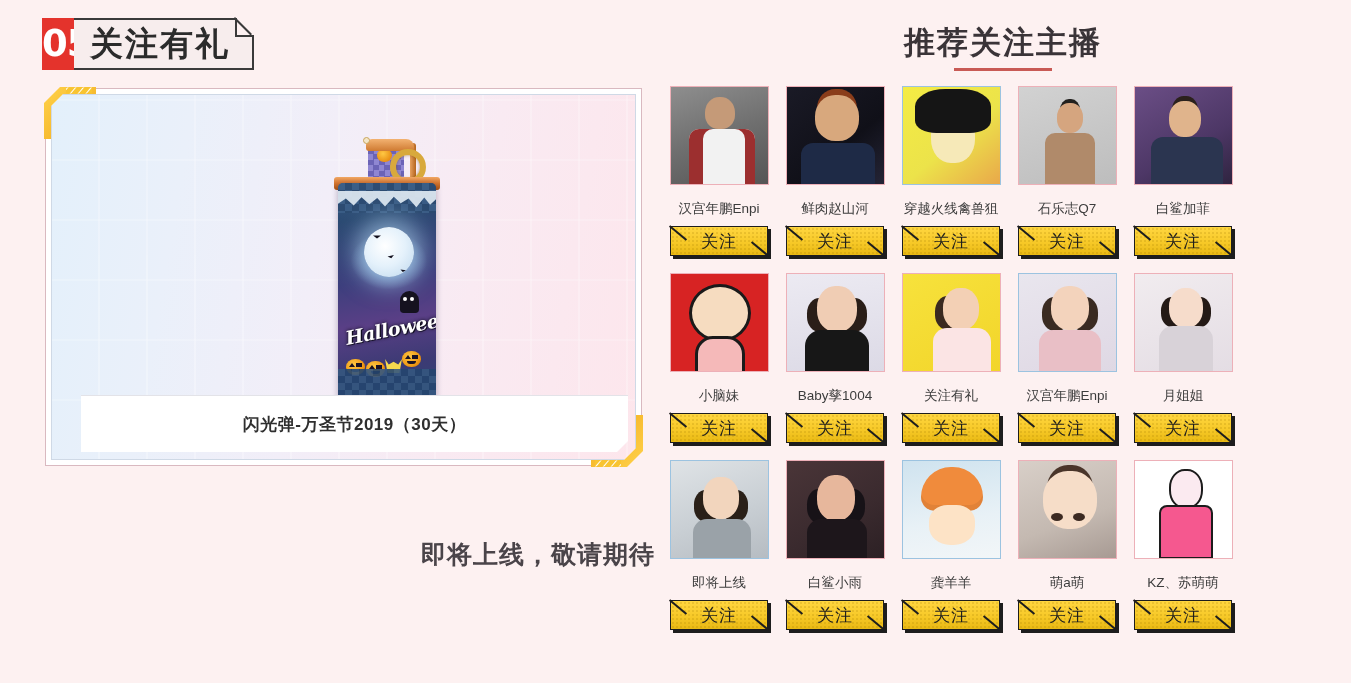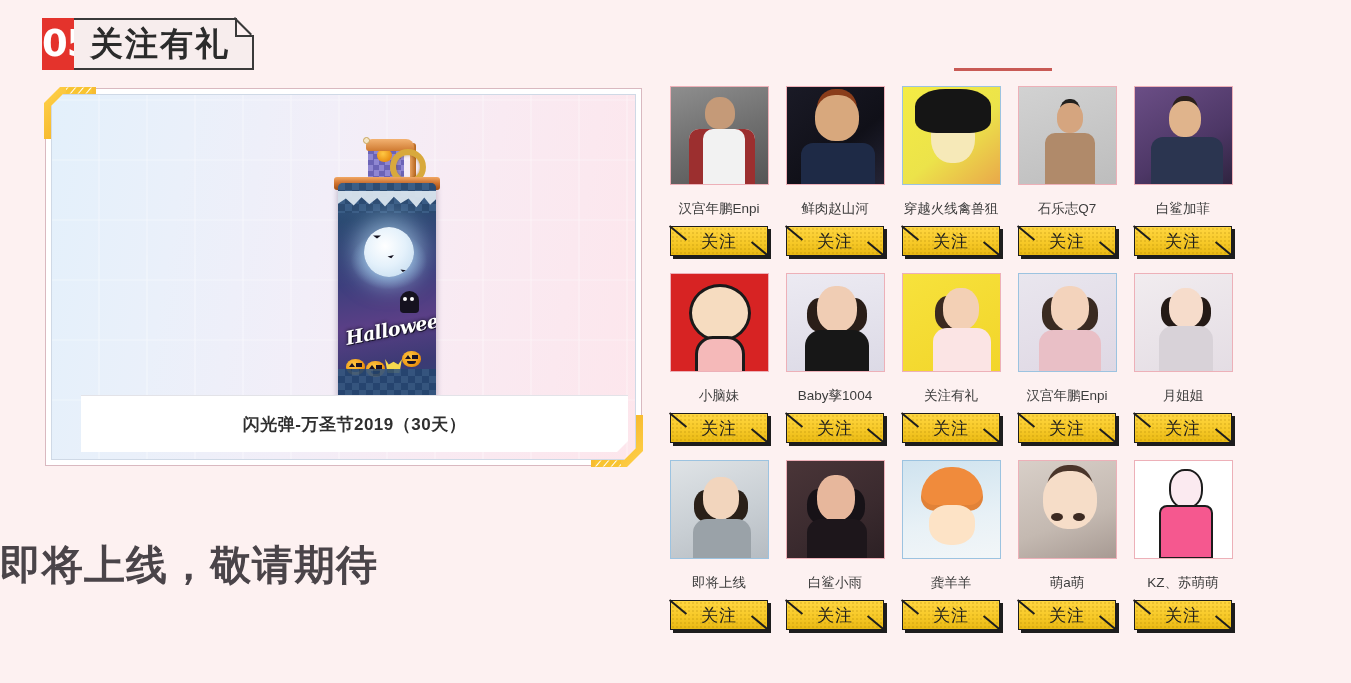--- a/index.html
+++ b/index.html
@@ -335,22 +335,22 @@
     background: #f4e6c8;
     border: 1px solid #c9a55a;
     box-sizing: border-box;
   }
 
   
   #coming-soon-text {
     position: absolute;
     left: 0; top: 538px;
     width: 655px;
-    text-align: left;
-    font-size: 41px;
+    text-align: right;
+    font-size: 25px;
     font-weight: bold;
     color: #4a4449;
     letter-spacing: 1px;
   }
 
   
   #right-column {
     position: absolute;
     left: 655px; top: 0;
     width: 696px; height: 683px;
@@ -586,20 +586,21 @@
     <svg id="corner-br" class="corner-bracket" viewBox="0 0 52 52">
       <path d="M16 0 L52 0 L52 7 L19 7 L7 19 L7 52 L0 52 L0 16 Z" fill="url(#goldgrad)"></path>
       <rect x="22" y="0.5" width="26" height="6" fill="url(#hatch)"></rect>
     </svg>
   </div>
 
   <div id="coming-soon-text">即将上线，敬请期待</div>
 </div>
 
 <div id="right-column">
+  <div id="recommend-title">推荐关注主播</div>
   <div id="recommend-title-underline"></div>
 
   <div id="streamer-grid">
       <div class="streamer-row">
         <div class="streamer-cell">
           <div class="streamer-avatar pink-border">
             <div class="avatar-art av-m1"></div>
           </div>
           <div class="streamer-name">汉宫年鹏Enpi</div>
           <div class="follow-button">

